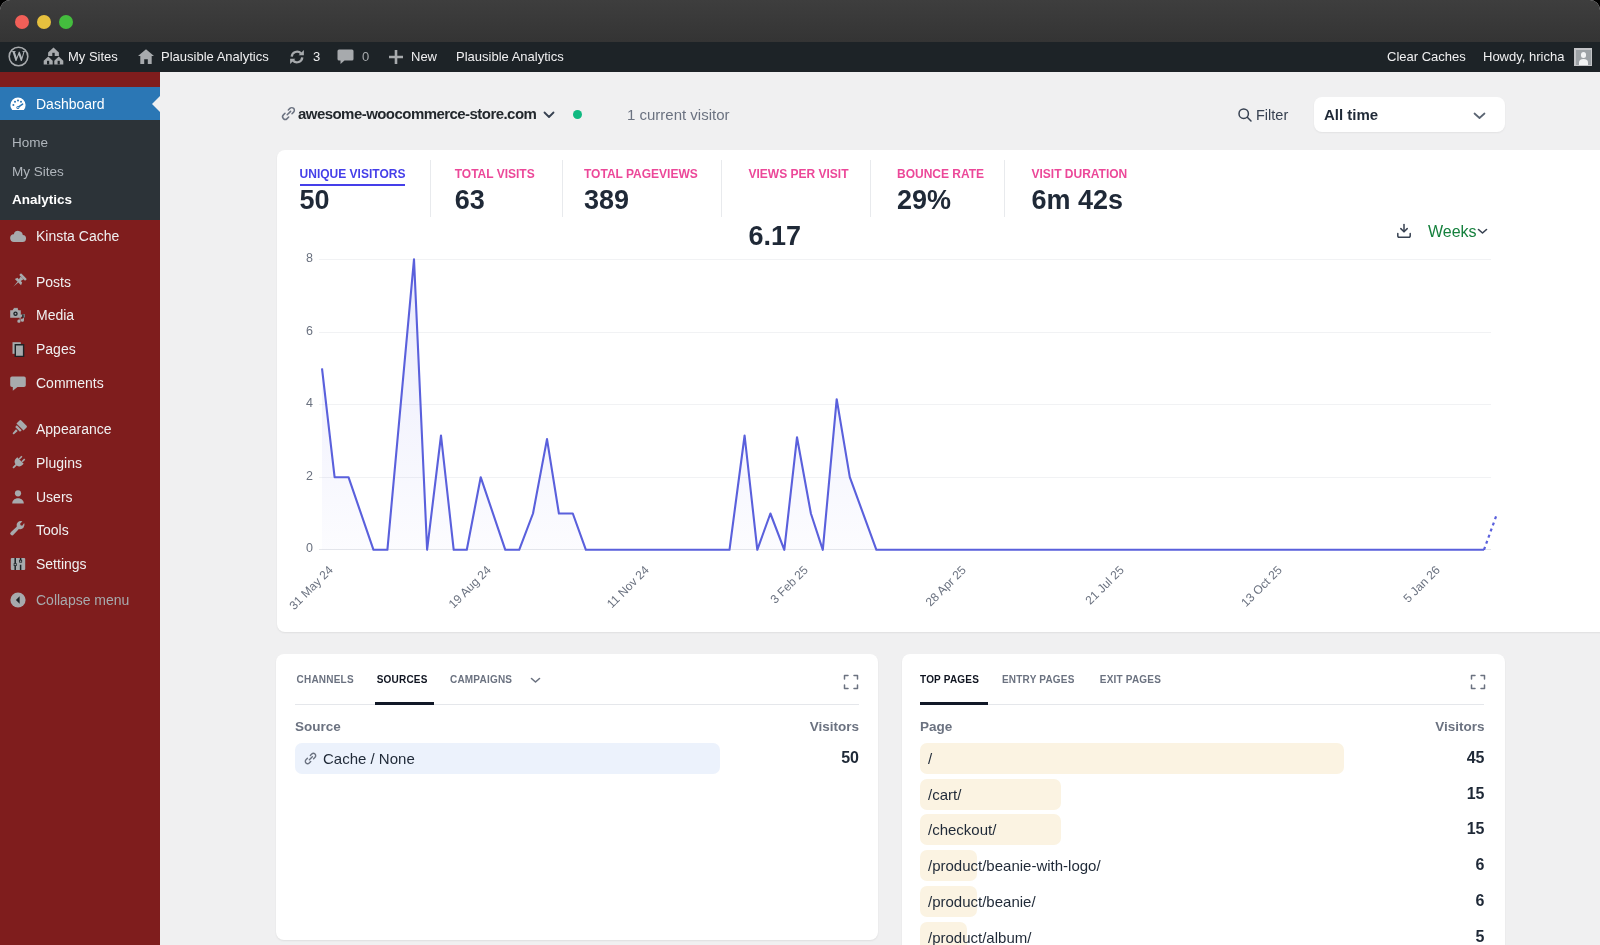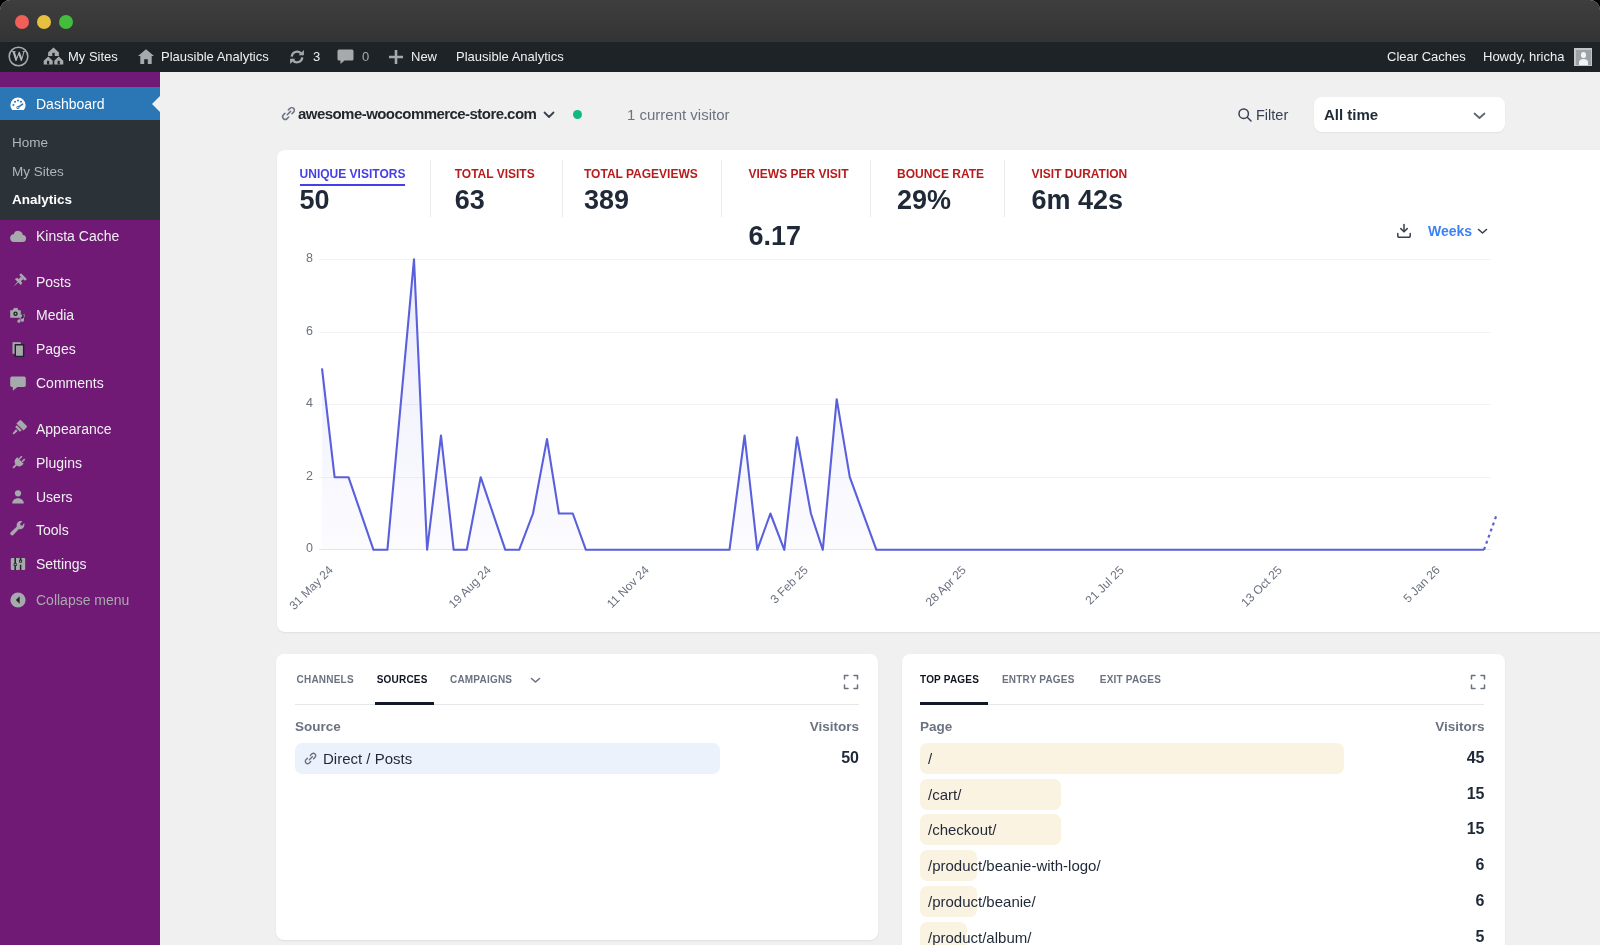--- a/index.html
+++ b/index.html
@@ -10,34 +10,34 @@
 
 #titlebar { position:absolute; left:0; top:0; width:1600px; height:42px; background:linear-gradient(#3e3e3e,#343434); }
 .tl { position:absolute; top:14.5px; width:14px; height:14px; border-radius:50%; }
 
 
 #adminbar { position:absolute; left:0; top:42px; width:1600px; height:30px; background:#1d2327; color:#f0f0f1; font-size:13px; }
 #adminbar .it { position:absolute; top:0; height:30px; line-height:30px; white-space:nowrap; }
 #adminbar svg { vertical-align:middle; }
 
 
-#sidebar { position:absolute; left:0; top:72px; width:160px; height:873px; background:#701a75; }
+#sidebar { position:absolute; left:0; top:72px; width:160px; height:873px; background:#7f1d1d; }
 #dashitem { position:absolute; left:0; top:15px; width:160px; height:33px; background:#2b77b5; color:#fff; font-size:14px; }
 #dashitem .notch { position:absolute; right:0; top:50%; margin-top:-8px; width:0; height:0; border:8px solid transparent; border-right-color:#f0f0f1; }
 #submenu { position:absolute; left:0; top:48px; width:160px; height:100px; background:#2c3338; }
 .subit { position:absolute; left:12px; font-size:13.5px; color:#b0b6bc; }
 .menuit { position:absolute; left:0; width:160px; height:34px; color:#f0f0f1; font-size:14px; }
 .menuit .mico { position:absolute; left:8px; top:50%; margin-top:-10px; width:20px; height:20px; }
 .menuit .mlbl { position:absolute; left:36px; top:50%; transform:translateY(-50%); }
 
 
 #content { position:absolute; left:160px; top:72px; width:1440px; height:873px; background:#f0f0f1; }
 .card { position:absolute; background:#fff; border-radius:8px; box-shadow:0 1px 2px rgba(0,0,0,.07); }
 
-.statlbl { position:absolute; top:17px; font-size:12px; font-weight:700; letter-spacing:0; color:#b91c1c; white-space:nowrap; }
+.statlbl { position:absolute; top:17px; font-size:12px; font-weight:700; letter-spacing:0; color:#ec4899; white-space:nowrap; }
 .statval { position:absolute; top:36px; font-size:27px; font-weight:700; color:#1f2937; line-height:29px; white-space:nowrap; }
 .statdiv { position:absolute; top:10px; width:1px; height:57px; background:#e8eaed; }
 
 .ylab { position:absolute; font-size:12.5px; color:#6b7280; width:30px; text-align:right; }
 .xlab { position:absolute; font-size:12px; color:#6b7280; width:90px; text-align:right; transform:rotate(-45deg); transform-origin:100% 0; white-space:nowrap; }
 
 .tab { position:absolute; top:20px; font-size:10px; font-weight:700; letter-spacing:.02em; color:#6b7280; white-space:nowrap; }
 .tab.on { color:#0f1420; }
 .colhead { position:absolute; font-size:13.5px; font-weight:600; color:#6b7280; }
 .rowtxt { position:absolute; font-size:15px; color:#1f2937; white-space:nowrap; }
@@ -288,21 +288,21 @@
       <div class="statdiv" style="left:592.5px;"></div>
       <div class="statdiv" style="left:726.5px;"></div>
 
       <svg class="abs" style="left:1119px; top:73px;" width="16" height="16" viewBox="0 0 16 16">
         <g stroke="#374151" stroke-width="1.5" fill="none" stroke-linecap="round" stroke-linejoin="round">
           <path d="M8 1.5 V8.5"></path>
             <path d="M4.8 5.6 L8 8.8 L11.2 5.6"></path>
             <path d="M1.8 10.5 v2.6 a1.2 1.2 0 0 0 1.2 1.2 h10 a1.2 1.2 0 0 0 1.2-1.2 v-2.6"></path>
         </g>
       </svg>
-      <div class="abs" style="left:1151px; top:73px; font-size:14px; color:#3b82f6;font-weight:bold;">Weeks</div>
+      <div class="abs" style="left:1151px; top:73px; font-size:16px; color:#15803d;">Weeks</div>
       <svg class="abs" style="left:1200px; top:78px;" width="11" height="7" viewBox="0 0 11 7">
           <path d="M1.5 1.5 L5.5 5 L9.5 1.5" stroke="#374151" stroke-width="1.6" fill="none" stroke-linecap="round" stroke-linejoin="round"></path>
         </svg>
 
       <div class="abs" style="left:42px; top:109px;  width:1172px; height:1px; background:#f1f2f4;"></div>
       <div class="abs" style="left:42px; top:181.5px;width:1172px; height:1px; background:#f1f2f4;"></div>
       <div class="abs" style="left:42px; top:254px;  width:1172px; height:1px; background:#f1f2f4;"></div>
       <div class="abs" style="left:42px; top:326.7px;width:1172px; height:1px; background:#f1f2f4;"></div>
       <div class="abs" style="left:42px; top:399.3px;width:1172px; height:1px; background:#e5e7eb;"></div>
 
@@ -354,21 +354,21 @@
       <div class="colhead" style="left:19px; top:65px;">Source</div>
       <div class="colhead" style="right:19px; top:65px;">Visitors</div>
       <div class="bar" style="left:19px; top:89px; width:425px; height:31px; background:#ecf2fc;"></div>
       <svg class="abs" style="left:27px; top:97px;" width="15" height="15" viewBox="0 0 17 17">
         <g stroke="#6b7280" stroke-width="1.6" fill="none" stroke-linecap="round">
           <path d="M7.2 9.8 l3.4-3.4"></path>
           <path d="M8.3 5 l1.6-1.6 a2.6 2.6 0 0 1 3.7 3.7 L12 8.7"></path>
           <path d="M8.7 12 l-1.6 1.6 a2.6 2.6 0 0 1 -3.7-3.7 L5 8.3"></path>
         </g>
       </svg>
-      <div class="rowtxt" style="left:47px; top:96px;">Direct / Posts</div>
+      <div class="rowtxt" style="left:47px; top:96px;">Cache / None</div>
       <div class="rowval" style="right:19px; top:95px;">50</div>
     </div>
 
     <div class="card" style="left:742px; top:582px; width:602.5px; height:300px;">
       <div class="tab on" style="left:18px;">TOP PAGES</div>
       <div class="tab" style="left:100px;">ENTRY PAGES</div>
       <div class="tab" style="left:197.8px;">EXIT PAGES</div>
       <div class="abs" style="left:18px; top:50px; width:564px; height:1px; background:#e5e7eb;"></div>
       <div class="abs" style="left:18px; top:48px; width:68px; height:3px; background:#111827;"></div>
       <svg class="abs" style="left:568px; top:20px;" width="16" height="16" viewBox="0 0 16 16">

